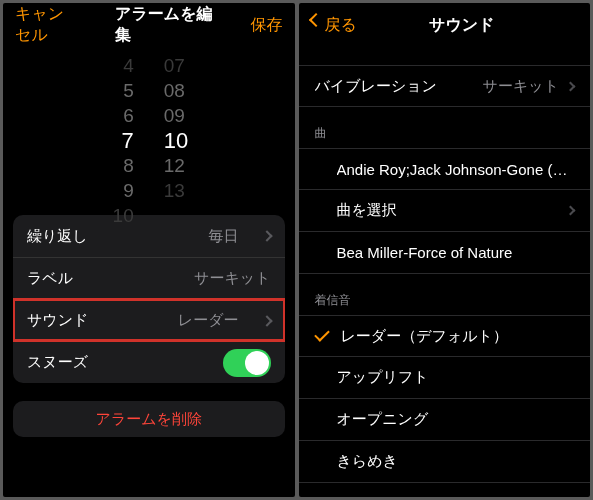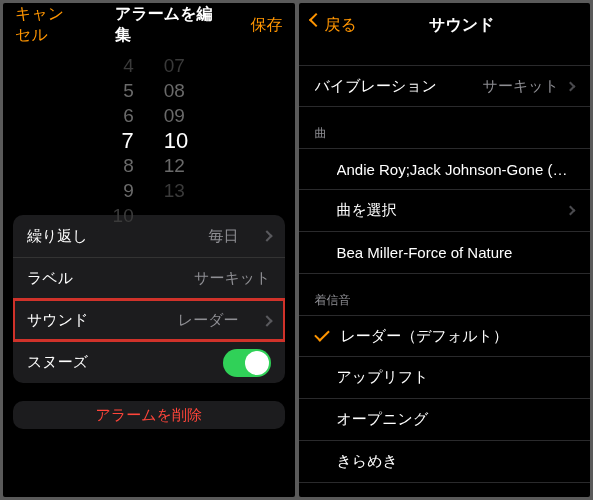--- a/index.html
+++ b/index.html
@@ -100,21 +100,21 @@
   .toggle .knob {
     position: absolute; right: 2px; top: 2px;
     width: 24px; height: 24px; border-radius: 12px;
     background: #fff;
   }
 
   .delete-btn {
     margin: 18px 10px 0;
     background: #1c1c1e;
     border-radius: 10px;
-    height: 28px;
+    height: 36px;
     display:flex; align-items:center; justify-content:center;
     color: #ff453a;
     font-size: 15px;
   }
 
   
   .section-header {
     color: #8e8e93;
     font-size: 12px;
     padding: 18px 16px 6px;

